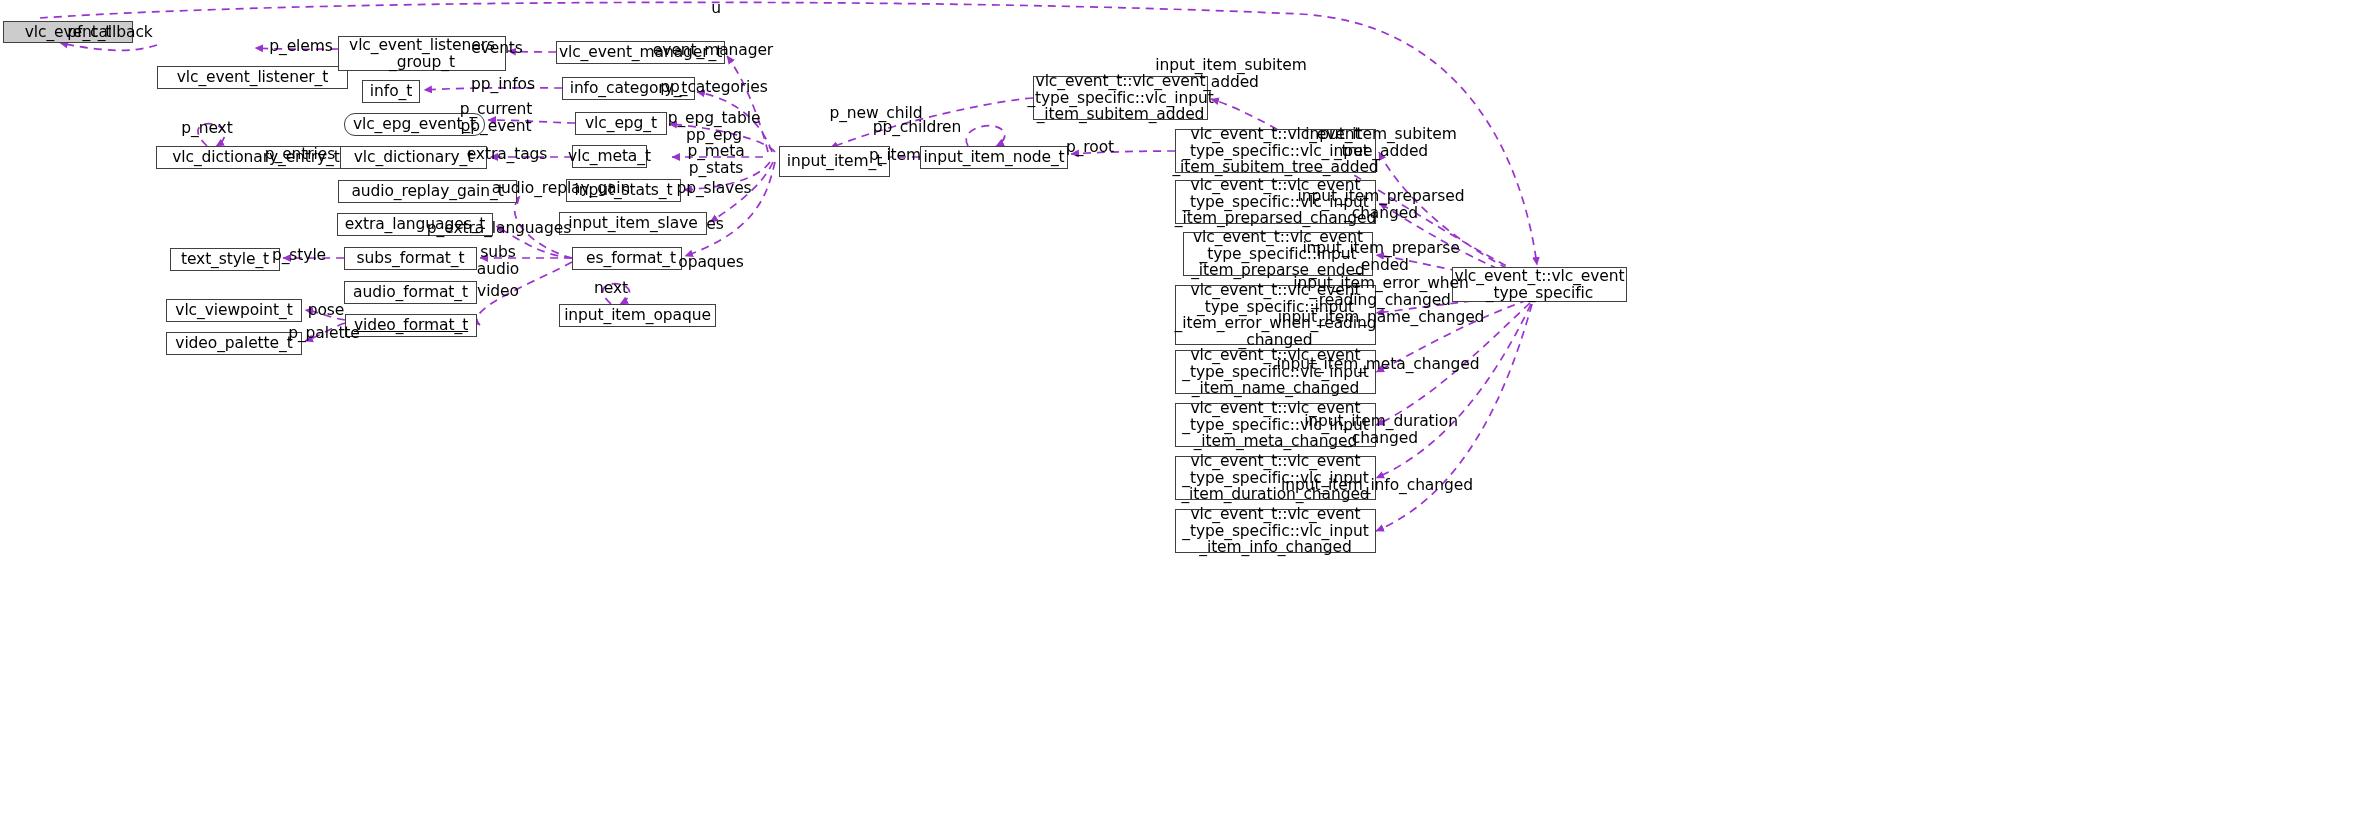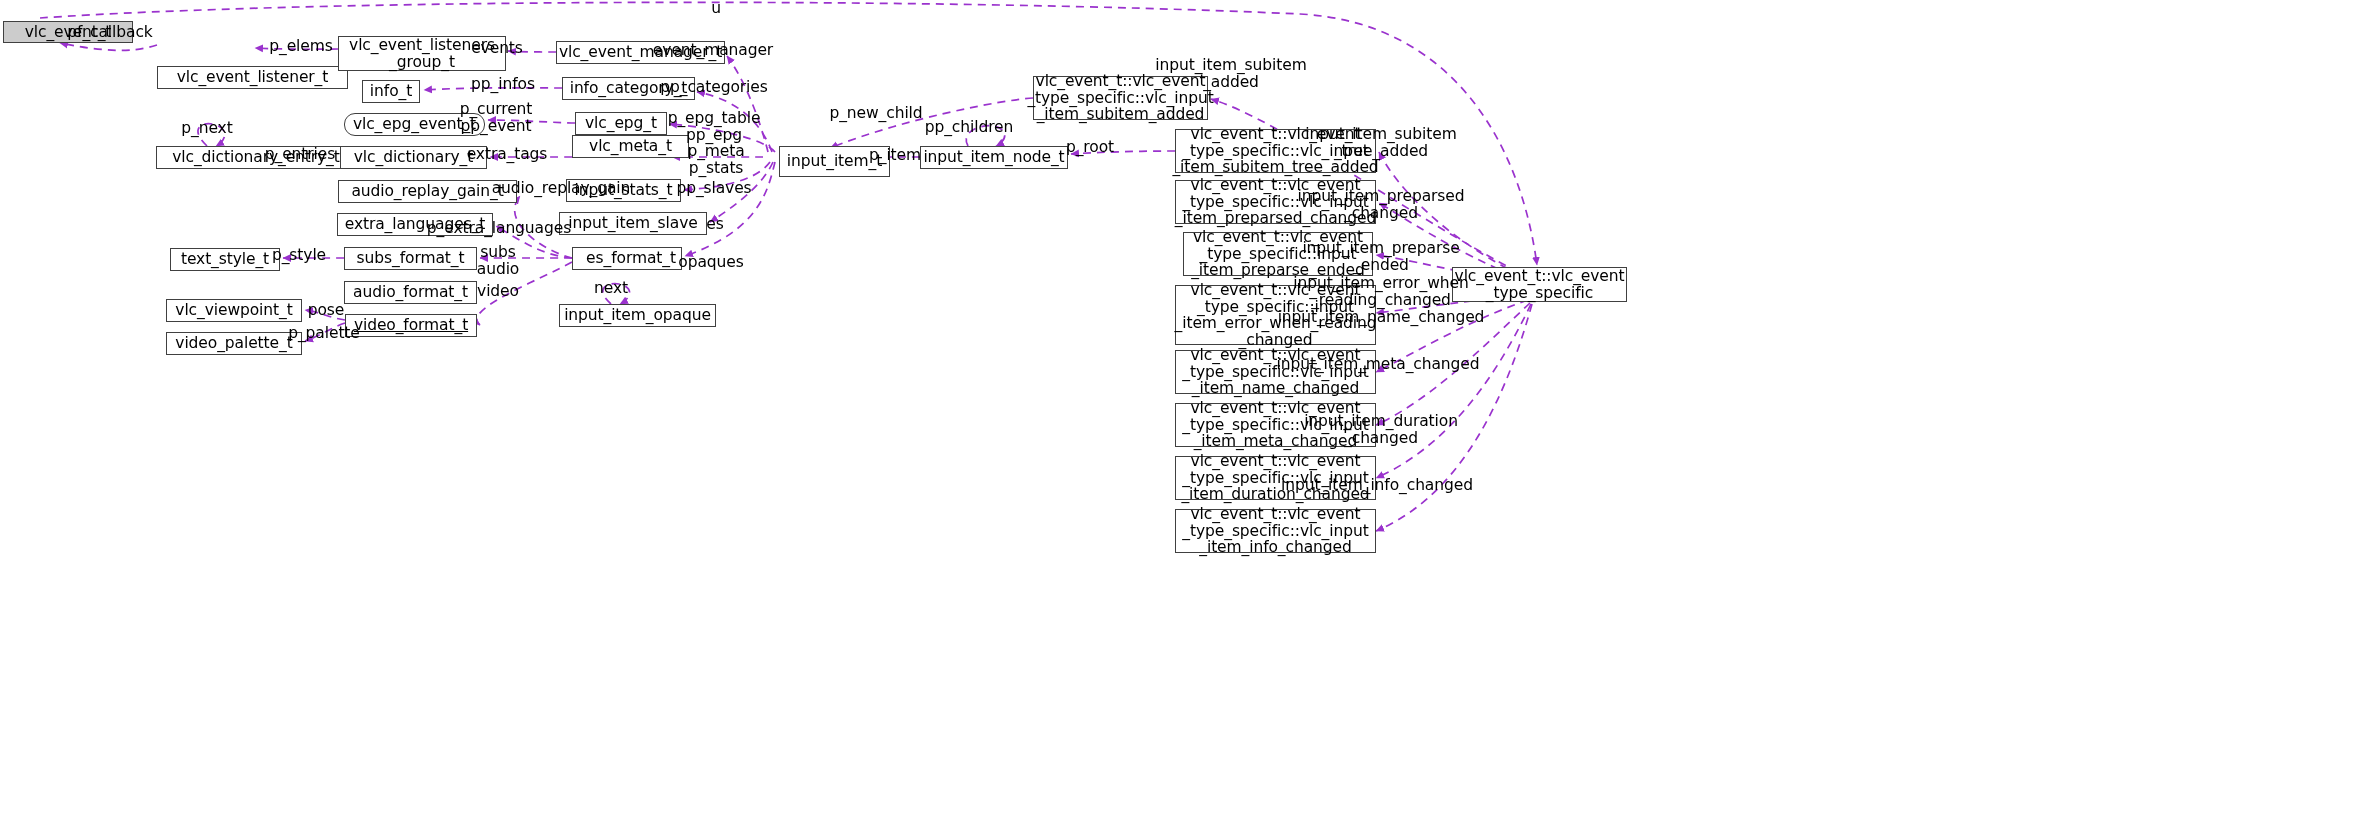--- a/index.html
+++ b/index.html
@@ -88,21 +88,21 @@
       <div class="node" style="left: 157px; top: 38px; width: 191px; height: 23px; margin-top: 28px;">vlc_event_listener_t</div>
       <div class="node" style="left: 338px; top: 36px; width: 168px; height: 35px;">vlc_event_listeners
 _group_t</div>
       <div class="node" style="left: 556px; top: 41px; width: 169px; height: 23px;">vlc_event_manager_t</div>
       <div class="node" style="left: 362px; top: 80px; width: 58px; height: 23px;">info_t</div>
       <div class="node" style="left: 562px; top: 77px; width: 133px; height: 23px;">info_category_t</div>
       <div class="node" style="left: 344px; top: 113px; width: 141px; height: 23px; border-radius: 11px;">vlc_epg_event_t</div>
       <div class="node" style="left: 575px; top: 112px; width: 92px; height: 23px;">vlc_epg_t</div>
       <div class="node" style="left: 156px; top: 146px; width: 200px; height: 23px;">vlc_dictionary_entry_t</div>
       <div class="node" style="left: 340px; top: 146px; width: 147px; height: 23px;">vlc_dictionary_t</div>
-      <div class="node" style="left: 572px; top: 135px; width: 117px; height: 23px;">vlc_meta_t</div>
+      <div class="node" style="left: 572px; top: 145px; width: 75px; height: 23px;">vlc_meta_t</div>
       <div class="node" style="left: 763px; top: 146px; width: 111px; height: 31px; margin-left: 16px;">input_item_t</div>
       <div class="node" style="left: 920px; top: 146px; width: 148px; height: 23px;">input_item_node_t</div>
       <div class="node" style="left: 338px; top: 180px; width: 179px; height: 23px;">audio_replay_gain_t</div>
       <div class="node" style="left: 566px; top: 179px; width: 115px; height: 23px;">input_stats_t</div>
       <div class="node" style="left: 337px; top: 213px; width: 156px; height: 23px;">extra_languages_t</div>
       <div class="node" style="left: 559px; top: 212px; width: 148px; height: 23px;">input_item_slave</div>
       <div class="node" style="left: 170px; top: 248px; width: 110px; height: 23px;">text_style_t</div>
       <div class="node" style="left: 344px; top: 247px; width: 133px; height: 23px;">subs_format_t</div>
       <div class="node" style="left: 572px; top: 247px; width: 110px; height: 23px; padding-left: 8px;">es_format_t</div>
       <div class="node" style="left: 344px; top: 281px; width: 133px; height: 23px;">audio_format_t</div>
@@ -149,21 +149,21 @@
       <div class="elabel" style="left: 713px; top: 42px;">event_manager</div>
       <div class="elabel" style="left: 503px; top: 76px;">pp_infos</div>
       <div class="elabel" style="left: 714px; top: 79px;">pp_categories</div>
       <div class="elabel" style="left: 1231px; top: 57px;">input_item_subitem
 _added</div>
       <div class="elabel" style="left: 876px; top: 105px;">p_new_child</div>
       <div class="elabel" style="left: 496px; top: 101px;">p_current
 pp_event</div>
       <div class="elabel" style="left: 714px; top: 110px;">p_epg_table
 pp_epg</div>
-      <div class="elabel" style="left: 969px; top: 119px;">pp_children</div>
+      <div class="elabel" style="left: 917px; top: 119px;">pp_children</div>
       <div class="elabel" style="left: 207px; top: 120px;">p_next</div>
       <div class="elabel" style="left: 1381px; top: 126px;">input_item_subitem
 _tree_added</div>
       <div class="elabel" style="left: 300px; top: 146px;">p_entries</div>
       <div class="elabel" style="left: 507px; top: 146px;">extra_tags</div>
       <div class="elabel" style="left: 716px; top: 143px;">p_meta
 p_stats</div>
       <div class="elabel" style="left: 895px; top: 147px;">p_item</div>
       <div class="elabel" style="left: 1090px; top: 139px;">p_root</div>
       <div class="elabel" style="left: 561px; top: 180px;">audio_replay_gain</div>

